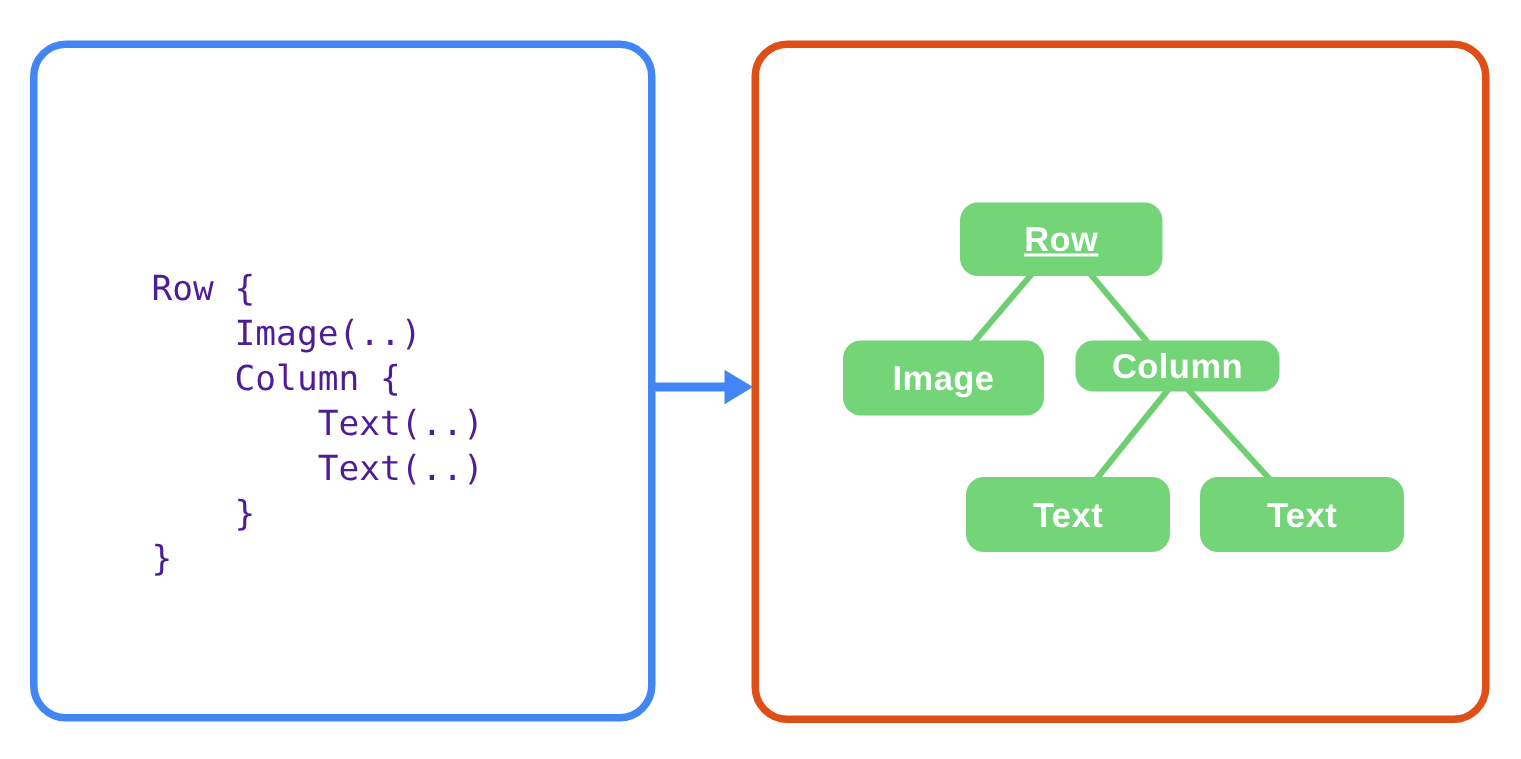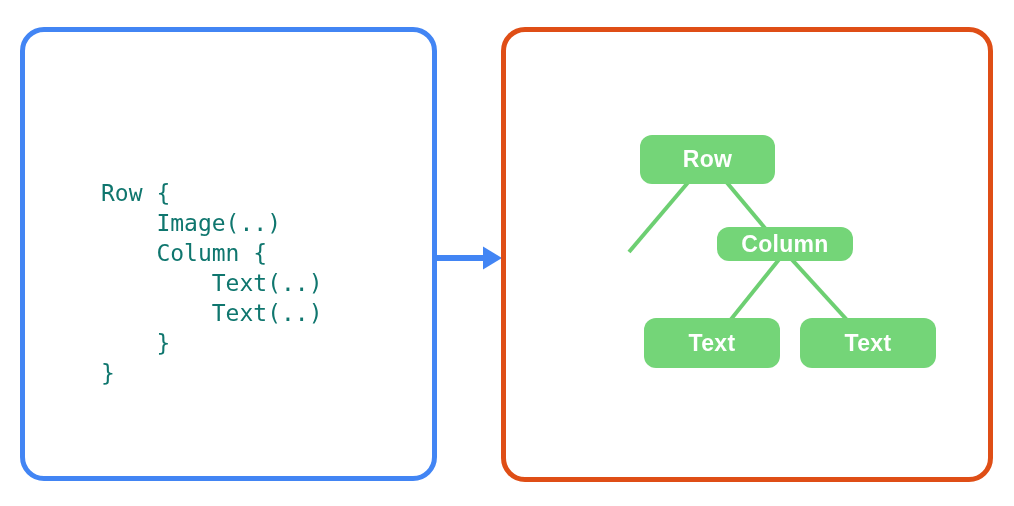--- a/index.html
+++ b/index.html
@@ -29,21 +29,21 @@
     background: #ffffff;
   }
   .code-snippet {
     position: absolute;
     left: 76px;
     top: 146px;
     margin: 0;
     font-family: "DejaVu Sans Mono", "Liberation Mono", monospace;
     font-size: 23px;
     line-height: 30px;
-    color: #0f766e;
+    color: #4c1d95;
     white-space: pre;
   }
 
   
   .flow-arrow {
     position: absolute;
     left: 435px;
     top: 244px;
     width: 70px;
     height: 28px;
@@ -75,21 +75,21 @@
     border-radius: 12px;
     color: #ffffff;
     font-family: "Liberation Sans", sans-serif;
     font-size: 23px;
     font-weight: 600;
     letter-spacing: 0.3px;
     display: flex;
     align-items: center;
     justify-content: center;
   }
-  .node-row    { left: 134px; top: 103px; width: 135px; height: 49px; }
+  .node-row    { left: 134px; top: 103px; width: 135px; height: 49px; text-decoration: underline; }
   .node-image  { left:  56px; top: 195px; width: 134px; height: 50px; }
   .node-column { left: 211px; top: 195px; width: 136px; height: 34px; }
   .node-text-1 { left: 138px; top: 286px; width: 136px; height: 50px; }
   .node-text-2 { left: 294px; top: 286px; width: 136px; height: 50px; }
 </style>
 </head>
 <body>
 
 <div class="canvas">
 
@@ -114,20 +114,23 @@
       <line x1="201.5" y1="127.5" x2="123" y2="220" stroke="#6DCF72" stroke-width="4"></line>
       <line x1="201.5" y1="127.5" x2="279" y2="220" stroke="#6DCF72" stroke-width="4"></line>
       <line x1="279" y1="220" x2="206" y2="311" stroke="#6DCF72" stroke-width="4"></line>
       <line x1="279" y1="220" x2="362" y2="311" stroke="#6DCF72" stroke-width="4"></line>
     </svg>
 
     <div class="tree-node node-row">
       <span>Row</span>
     </div>
 
+    <div class="tree-node node-image">
+      <span>Image</span>
+    </div>
 
     <div class="tree-node node-column">
       <span>Column</span>
     </div>
 
     <div class="tree-node node-text-1">
       <span>Text</span>
     </div>
 
     <div class="tree-node node-text-2">

